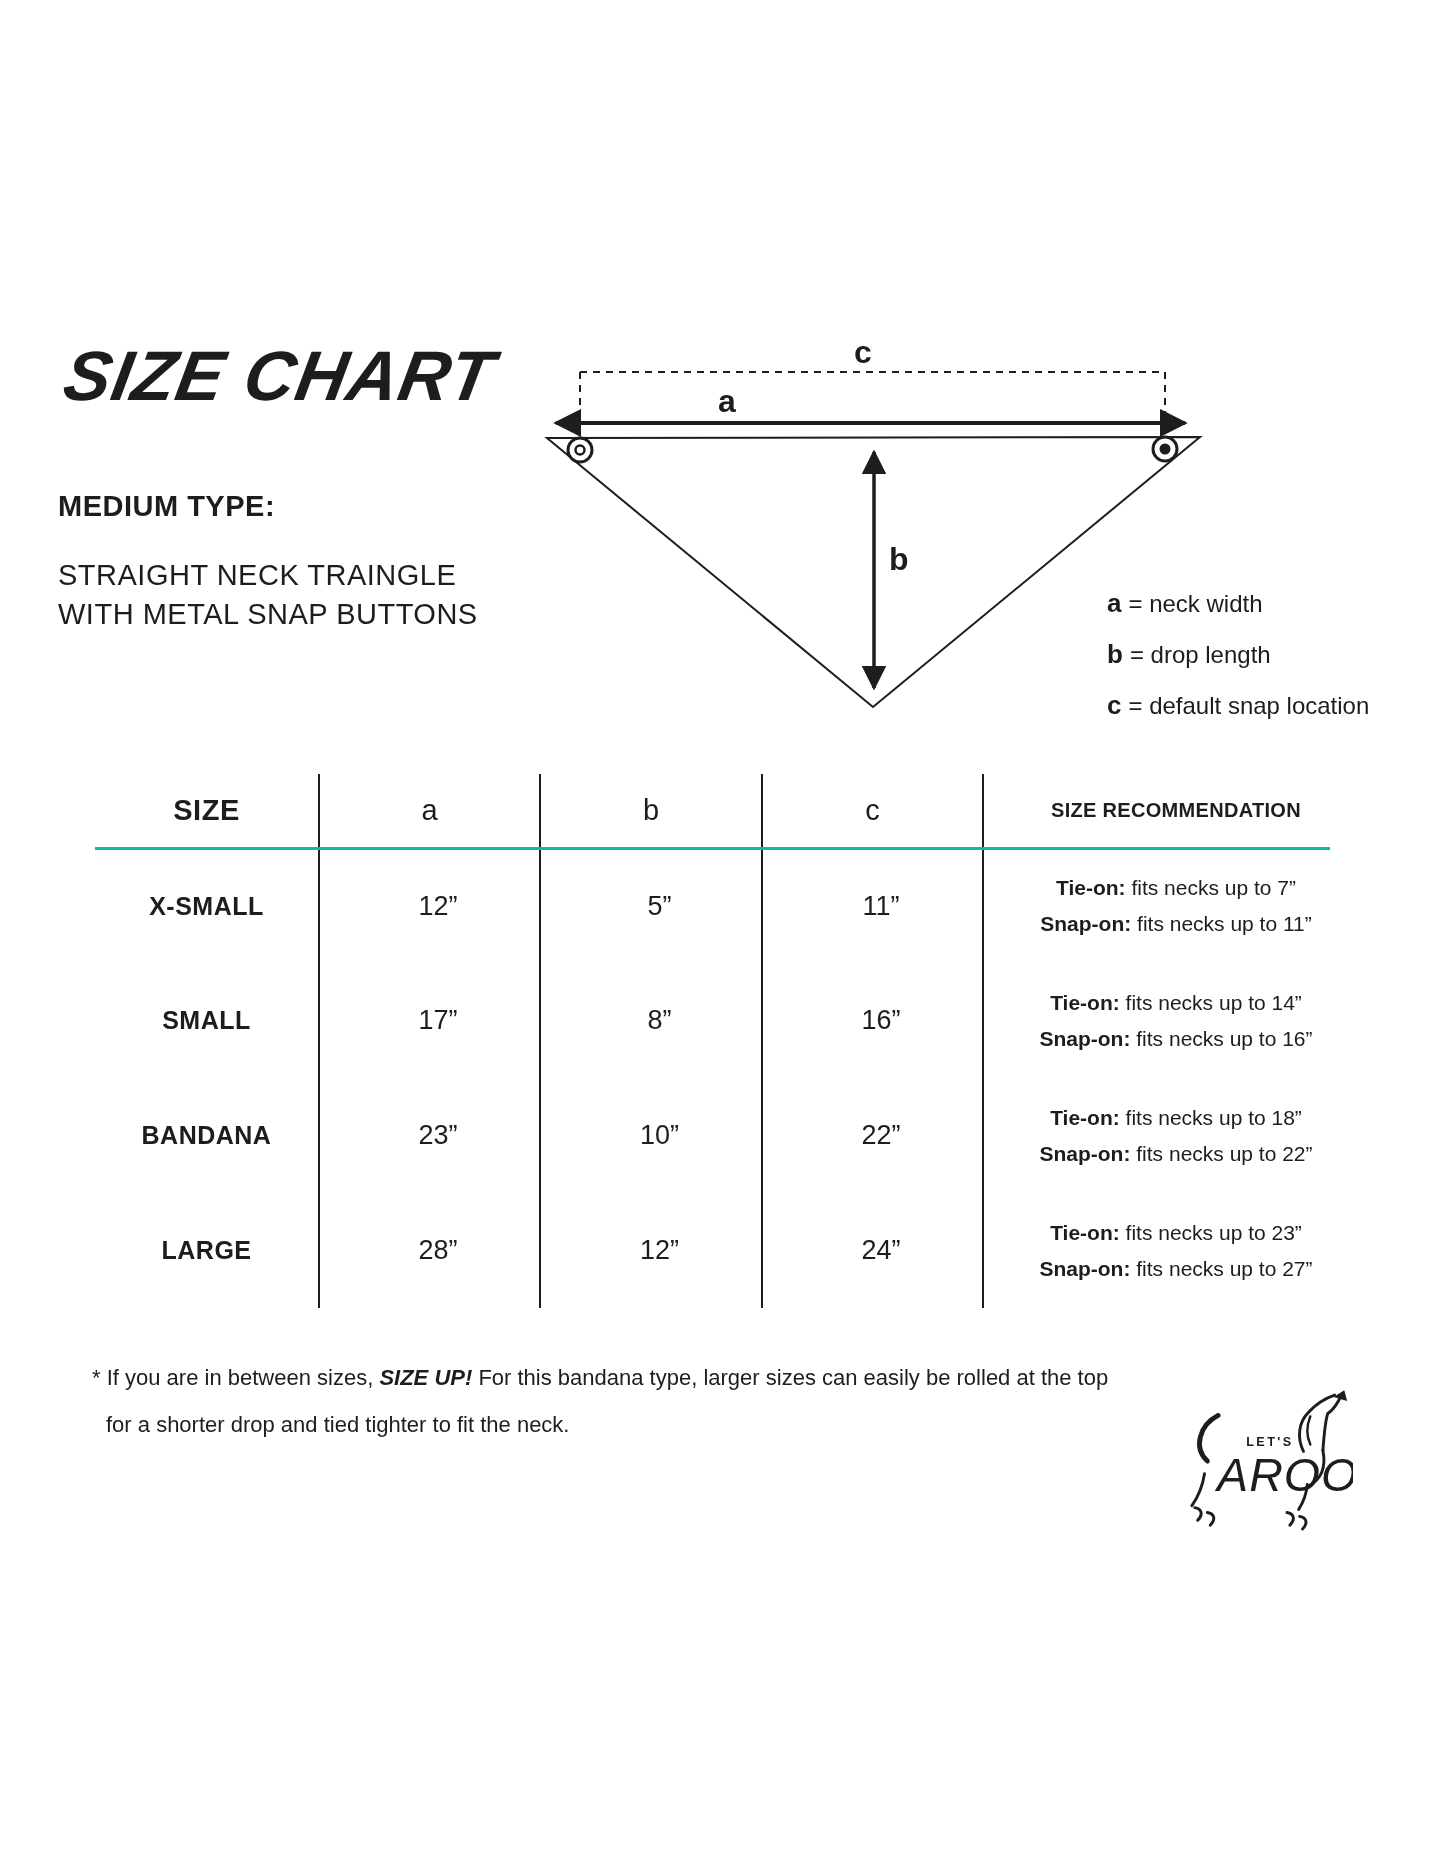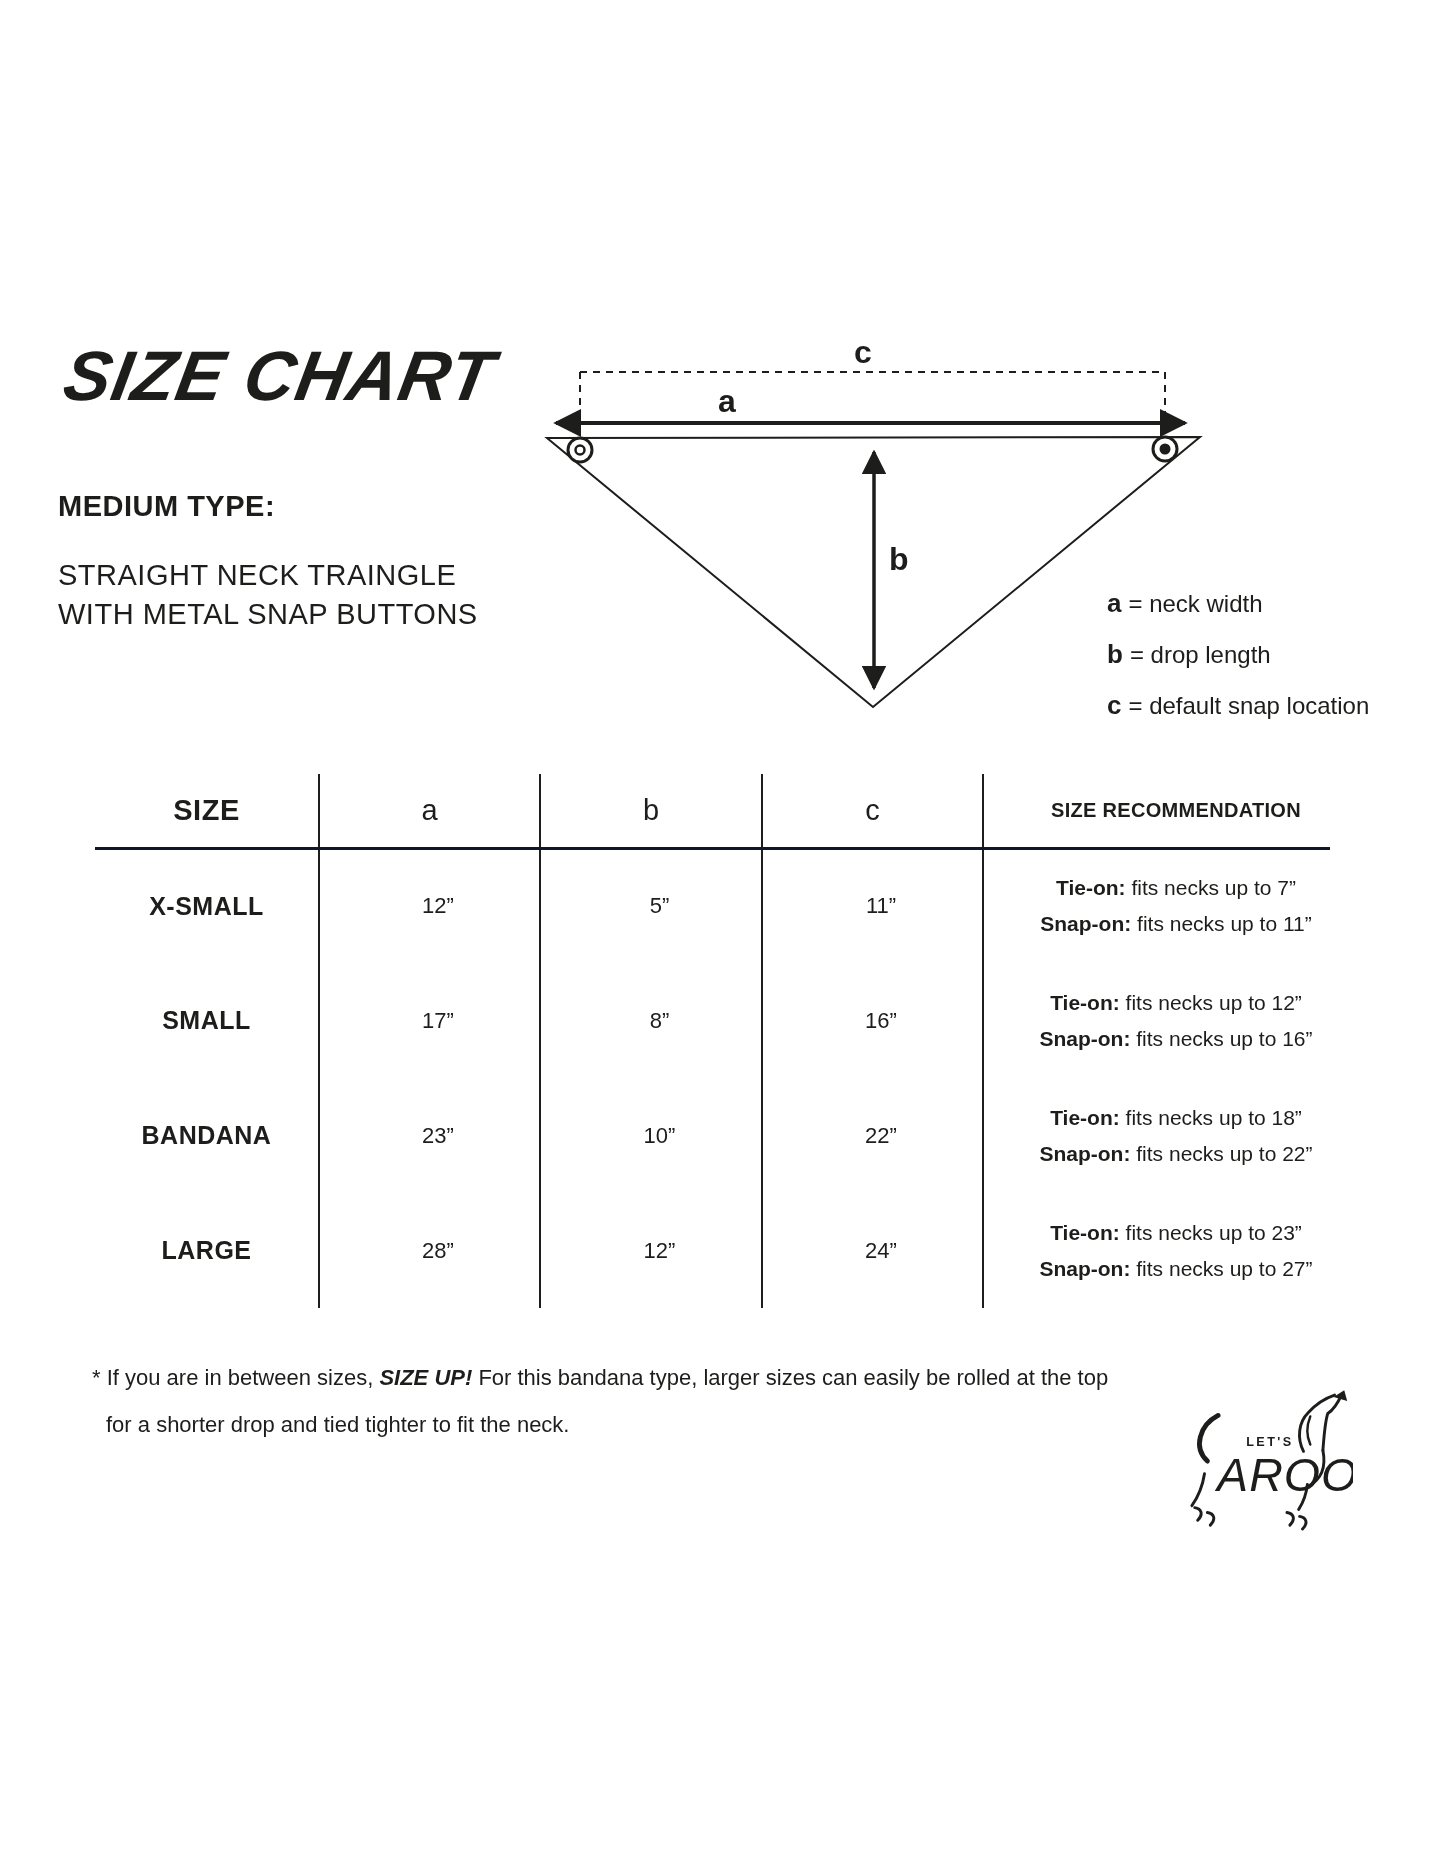--- a/index.html
+++ b/index.html
@@ -64,29 +64,29 @@
   }
   table.size-table col.c1 { width: 224px; }
   table.size-table col.c2 { width: 221px; }
   table.size-table col.c3 { width: 222px; }
   table.size-table col.c4 { width: 221px; }
   table.size-table col.c5 { width: 347px; }
   table.size-table td, table.size-table th { vertical-align: middle; }
   table.size-table .vline { border-right: 2px solid #1d1d1b; }
   table.size-table thead th {
     height: 74px;
-    border-bottom: 3px solid #0f172a;
+    border-bottom: 3px solid #14b8a6;
     text-align: center;
   }
   .h-size { font-size: 29px; font-weight: 700; letter-spacing: .5px; }
   .h-abc  { font-size: 29px; font-weight: 400; }
   .h-reco { font-size: 20px; font-weight: 700; letter-spacing: .3px; }
   table.size-table tbody td { height: 115px; text-align: center; }
   .cell-size { font-size: 25px; font-weight: 700; letter-spacing: .5px; }
-  .cell-num  { font-size: 22px; font-weight: 400; padding-left: 17px; }
+  .cell-num  { font-size: 27px; font-weight: 400; padding-left: 17px; }
   .cell-reco { text-align: center; padding-left: 38px; }
   .reco-line { font-size: 21px; line-height: 36px; white-space: nowrap; }
   .reco-line b { font-weight: 700; }
 
   
   .footnotes { left: 92px; top: 1354px; width: 1020px; }
   .footnote {
     font-size: 22px;
     line-height: 47px;
     text-indent: -14px;
@@ -190,21 +190,21 @@
           <div class="reco-line"><b>Tie-on:</b> <span>fits necks up to 7”</span></div>
           <div class="reco-line"><b>Snap-on:</b> <span>fits necks up to 11”</span></div>
         </td>
       </tr>
       <tr>
         <td class="vline cell-size">SMALL</td>
         <td class="vline cell-num">17”</td>
         <td class="vline cell-num">8”</td>
         <td class="vline cell-num">16”</td>
         <td class="cell-reco">
-          <div class="reco-line"><b>Tie-on:</b> <span>fits necks up to 12”</span></div>
+          <div class="reco-line"><b>Tie-on:</b> <span>fits necks up to 14”</span></div>
           <div class="reco-line"><b>Snap-on:</b> <span>fits necks up to 16”</span></div>
         </td>
       </tr>
       <tr>
         <td class="vline cell-size">BANDANA</td>
         <td class="vline cell-num">23”</td>
         <td class="vline cell-num">10”</td>
         <td class="vline cell-num">22”</td>
         <td class="cell-reco">
           <div class="reco-line"><b>Tie-on:</b> <span>fits necks up to 18”</span></div>

